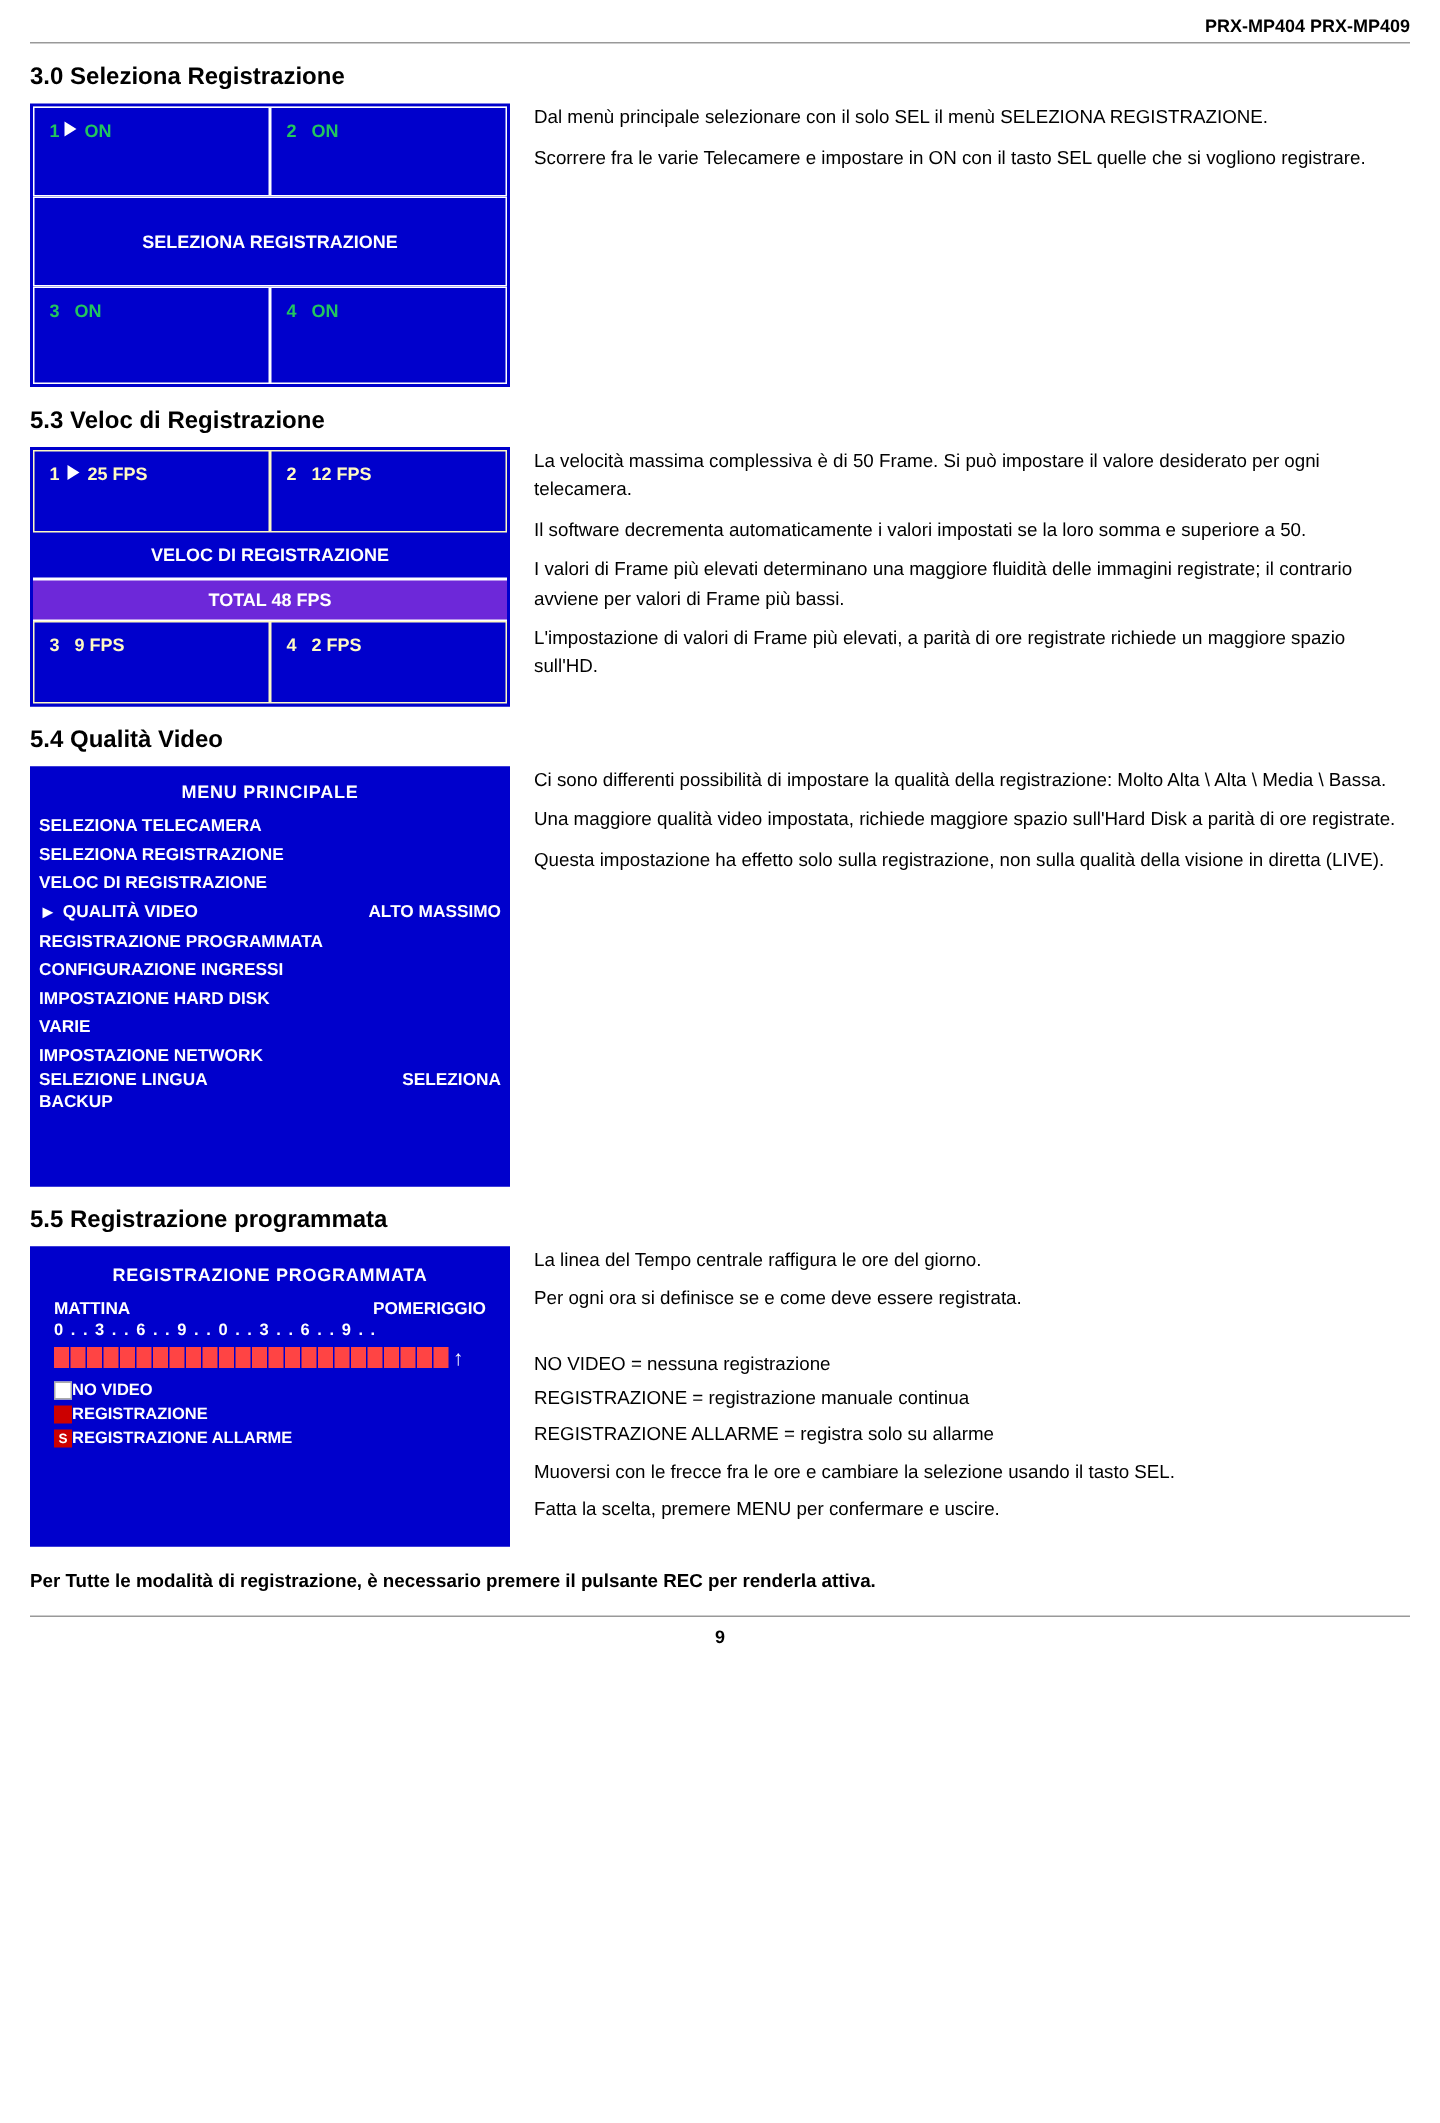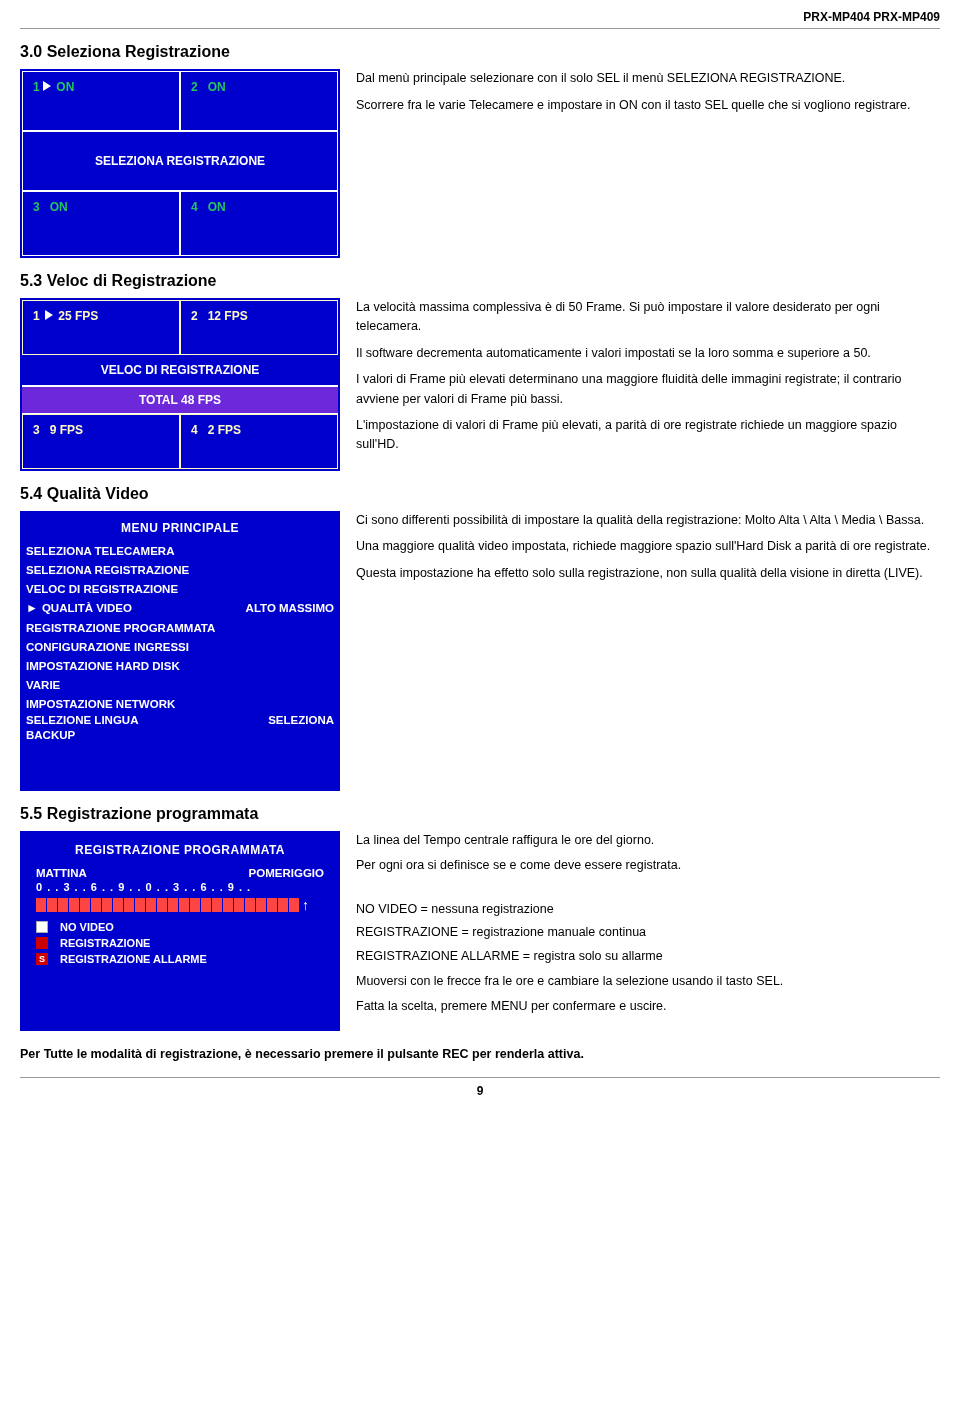--- a/index.html
+++ b/index.html
@@ -199,21 +199,21 @@
       display: inline-block;
     }
     .prog-arrow-up {
       font-size: 14px;
       color: #fff;
       margin-left: 2px;
     }
     .legend-row {
       display: flex;
       align-items: center;
-      gap: 12px;
+      gap: 0;
       margin-top: 4px;
       font-size: 11px;
     }
     .legend-box {
       width: 12px;
       height: 12px;
       display: inline-block;
       flex-shrink: 0;
     }
     .legend-label {

